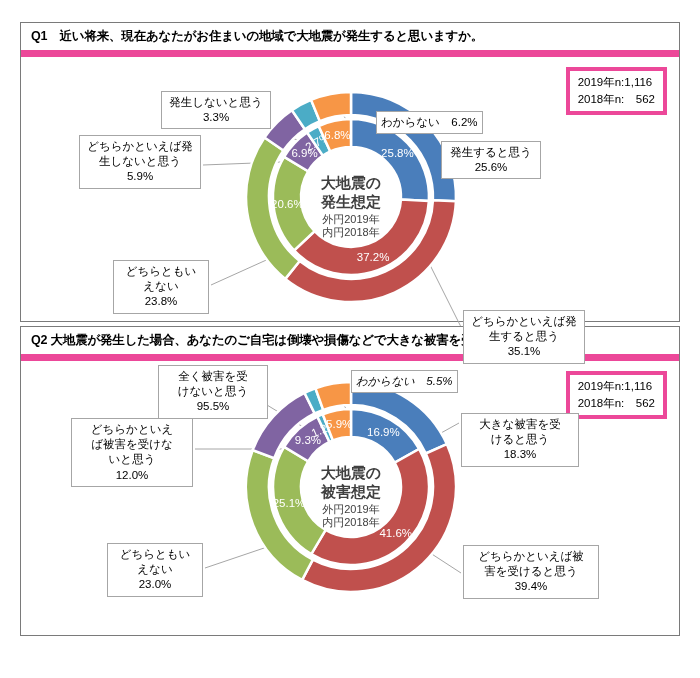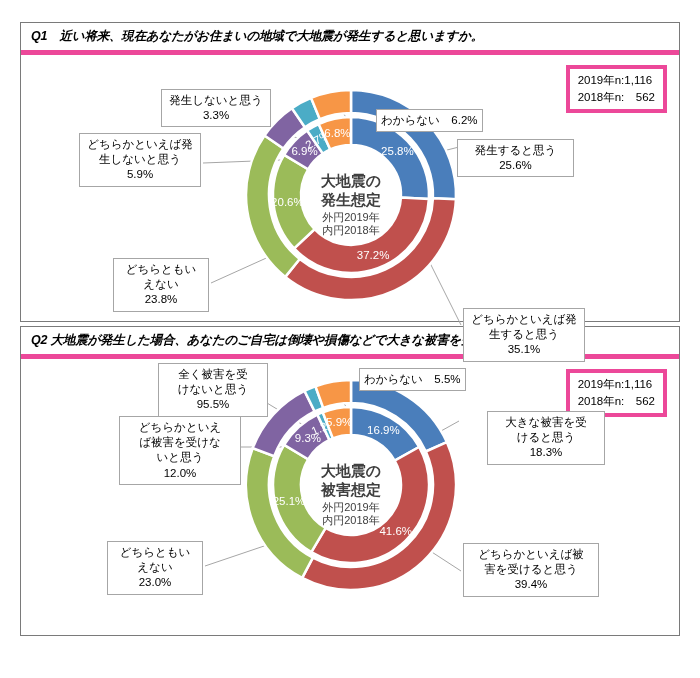--- a/index.html
+++ b/index.html
@@ -25,28 +25,27 @@
     position: relative;
     border: 1px solid #7a7a7a;
     box-sizing: border-box;
     width: 660px;
     background: #ffffff;
   }
   #panel-q1 { height: 300px; }
   #panel-q2 { height: 310px; margin-top: 4px; }
 
   .panel-title {
-    border-bottom: 5px solid #ec4899;
+    border-bottom: 7px solid #ec4899;
     font-size: 12.5px;
     font-weight: bold;
     padding: 6px 8px 6px 10px;
     letter-spacing: -0.2px;
     white-space: nowrap;
     line-height: 1.2;
-    font-style: italic;
   }
   #panel-q1 .panel-title { font-size: 12.5px; }
   #panel-q2 .panel-title { font-size: 12.5px; }
 
   .panel-body {
     position: relative;
     width: 100%;
     height: calc(100% - 27px);
   }
 
@@ -118,21 +117,21 @@
 
       <div class="callout nowrap" style="left:330px; top:54px;margin-left:25px;">わからない　6.2%</div>
       <div class="callout" style="left:140px; top:34px; width:110px;">発生しないと思う
 3.3%</div>
       <div class="callout" style="left:58px; top:78px; width:122px;">どちらかといえば発
 生しないと思う
 5.9%</div>
       <div class="callout" style="left:92px; top:203px; width:96px;">どちらともい
 えない
 23.8%</div>
-      <div class="callout" style="left:436px; top:84px; width:117px;">発生すると思う
+      <div class="callout" style="left:420px; top:84px; width:100px;">発生すると思う
 25.6%</div>
       <div class="callout" style="left:442px; top:253px; width:122px;">どちらかといえば発
 生すると思う
 35.1%</div>
 
       <div class="chart-wrap">
         <svg width="660" height="273" viewBox="0 0 660 273">
           <g>
             <line class="leader" x1="330" y1="70" x2="317" y2="50"></line>
             <line class="leader" x1="288" y1="88" x2="250" y2="72"></line>
@@ -174,32 +173,32 @@
     </div>
   </section>
 
   <section class="panel" id="panel-q2">
     <div class="panel-title">Q2 大地震が発生した場合、あなたのご自宅は倒壊や損傷などで大きな被害を受けると思いますか。</div>
     <div class="panel-body">
 
       <div class="legend-box">2019年n:1,116
 2018年n:　562</div>
 
-      <div class="callout nowrap" style="left:338px; top:9px;">わからない　5.5%</div>
+      <div class="callout nowrap" style="left:330px; top:9px;font-style:italic;">わからない　5.5%</div>
       <div class="callout" style="left:137px; top:4px; width:110px;">全く被害を受
 けないと思う
 95.5%</div>
-      <div class="callout" style="left:50px; top:57px; width:122px;margin-left:48px;">どちらかといえ
+      <div class="callout" style="left:50px; top:57px; width:122px;">どちらかといえ
 ば被害を受けな
 いと思う
 12.0%</div>
       <div class="callout" style="left:86px; top:182px; width:96px;">どちらともい
 えない
 23.0%</div>
-      <div class="callout" style="left:440px; top:52px; width:118px;margin-left:26px;">大きな被害を受
+      <div class="callout" style="left:440px; top:52px; width:118px;">大きな被害を受
 けると思う
 18.3%</div>
       <div class="callout" style="left:442px; top:184px; width:136px;">どちらかといえば被
 害を受けると思う
 39.4%</div>
 
       <div class="chart-wrap">
         <svg width="660" height="283" viewBox="0 0 660 283">
           <g>
             <line class="leader" x1="330" y1="56" x2="318" y2="36"></line>

